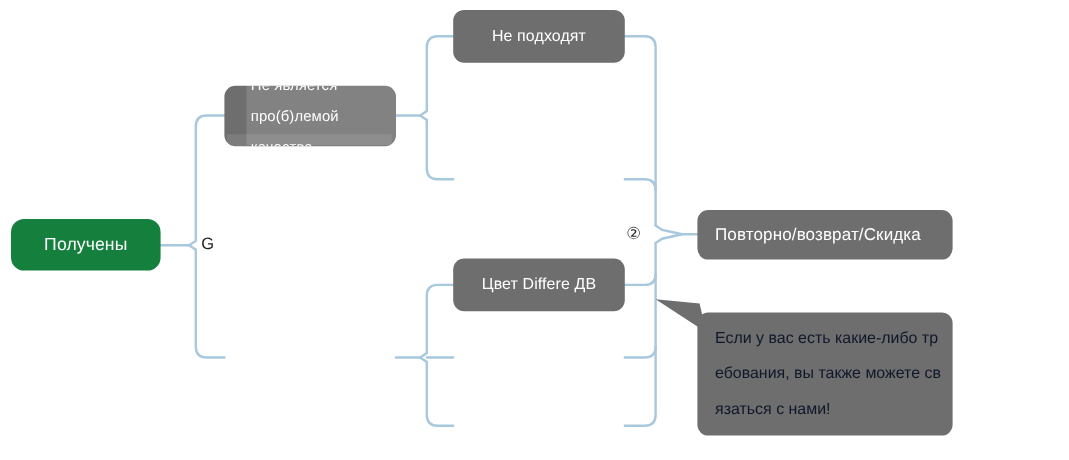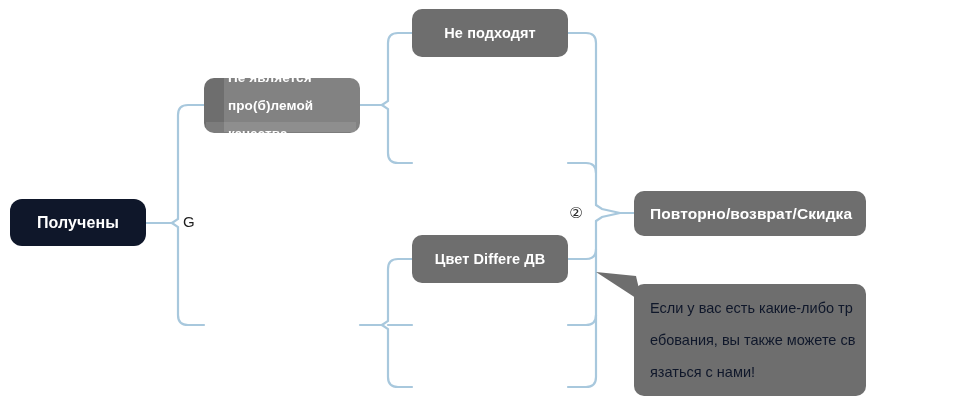--- a/index.html
+++ b/index.html
@@ -26,27 +26,26 @@
   .node {
     position: absolute;
     box-sizing: border-box;
     display: flex;
     align-items: center;
     border-radius: 10px;
     color: #ffffff;
     letter-spacing: 0.1px;
     overflow: hidden;
     z-index: 3;
-    font-weight: bold;
   }
   .node.grey {
     background: #6e6e6e;
   }
   .node.root {
-    background: #0f172a;
+    background: #15803d;
     border-radius: 12px;
   }
   .node-label {
     display: block;
     width: 100%;
     white-space: pre;
   }
   .node.center .node-label { text-align: center; }
   .node.lead   { padding-left: 18px; }
   .node.lead .node-label { text-align: left; }

